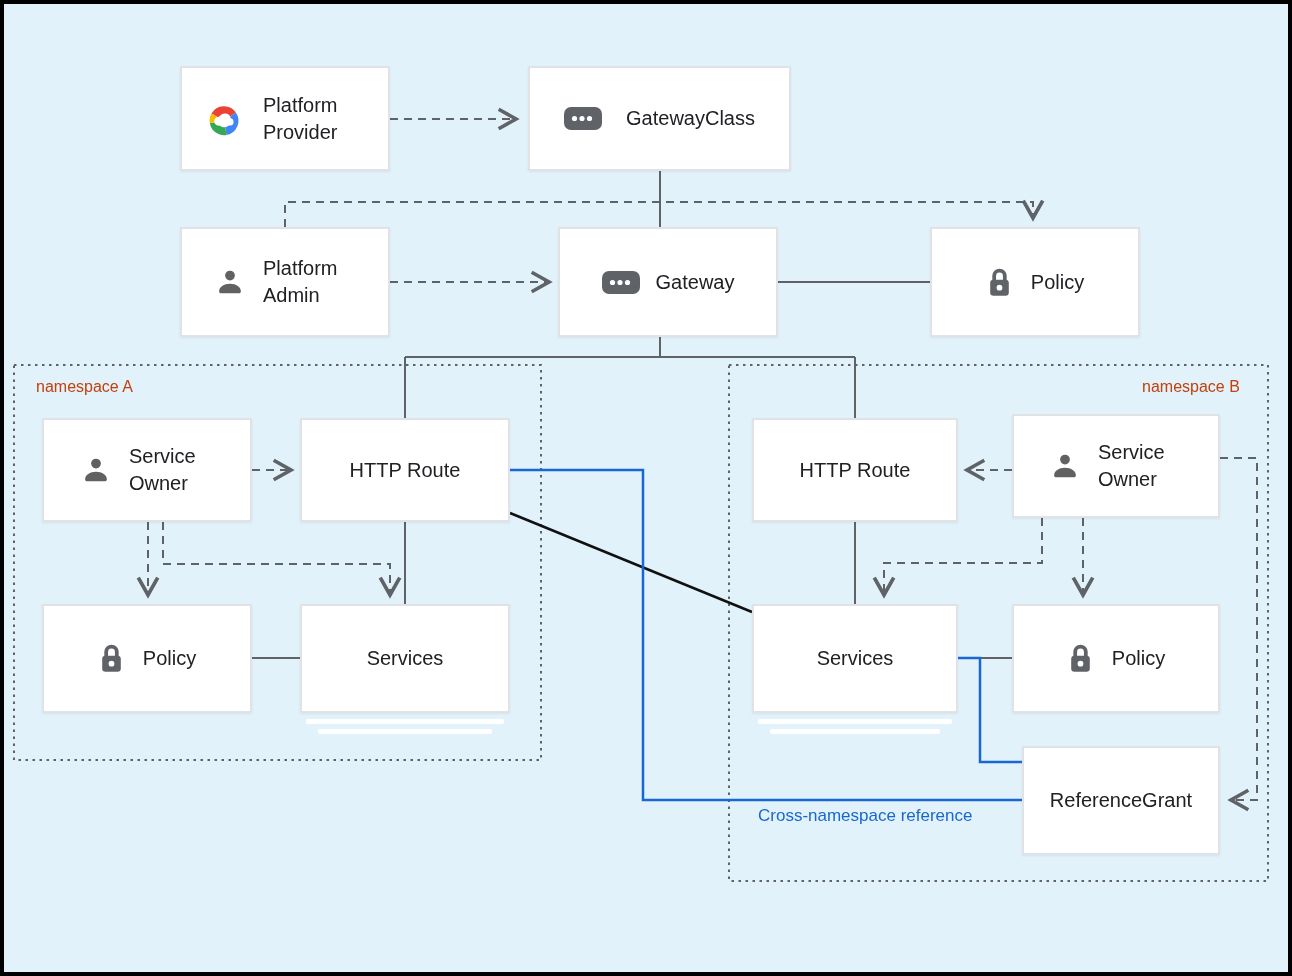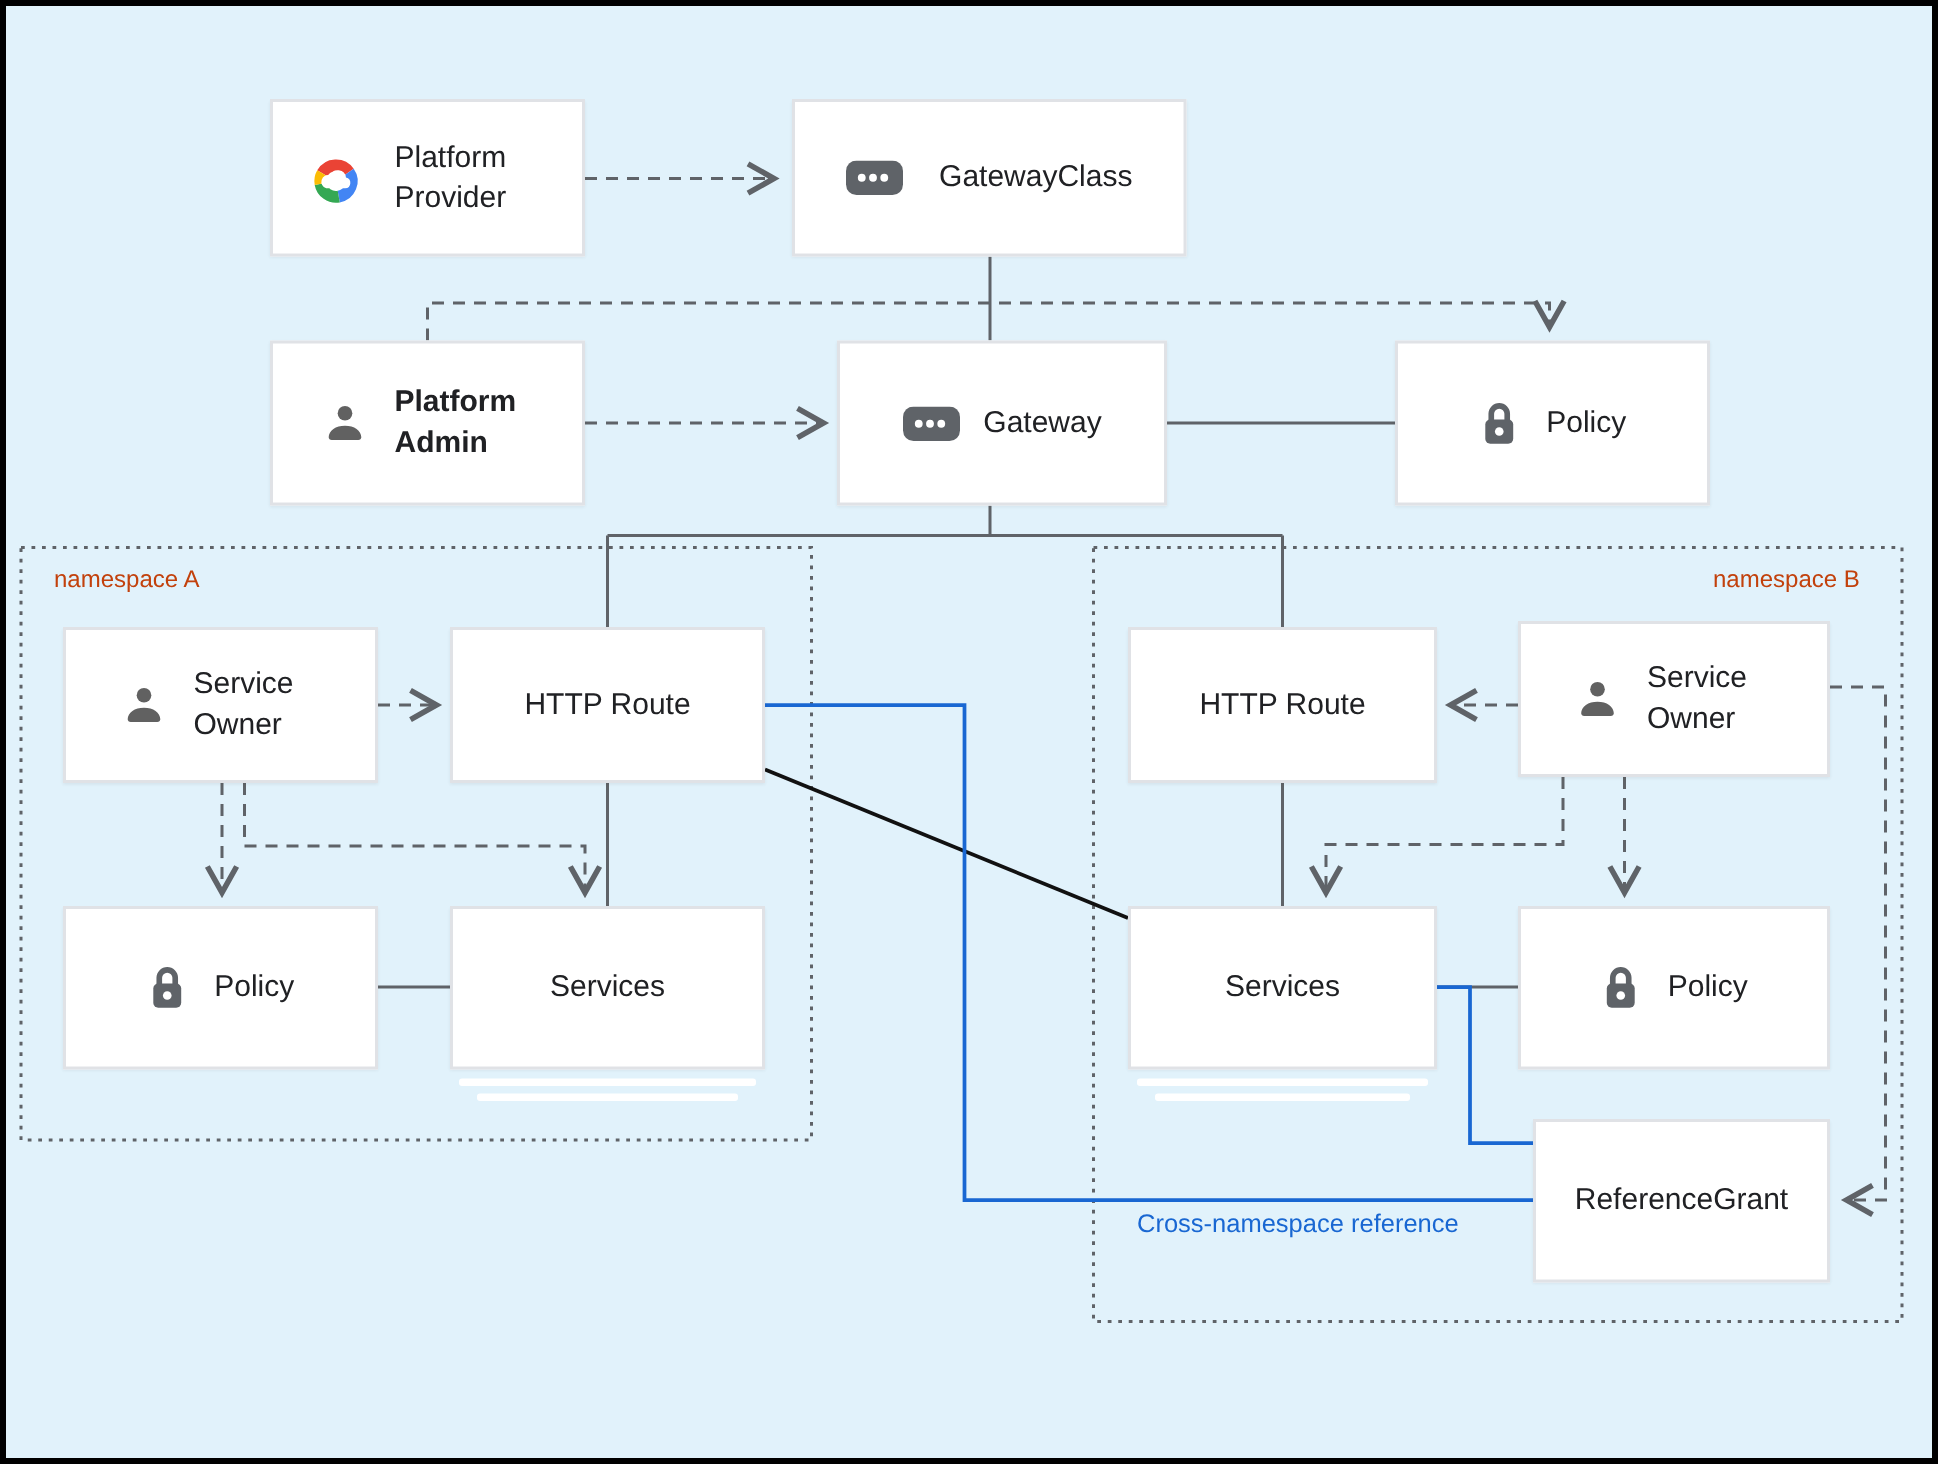--- a/index.html
+++ b/index.html
@@ -29,21 +29,21 @@
     border:2px solid #E0E2E6;
     box-shadow:0 1px 2px rgba(60,64,67,.08);
     display:flex;align-items:center;justify-content:center;
     gap:18px;
     box-sizing:border-box;
   }
   .node .lbl{
     font-size:20px;color:#202124;line-height:1.35;
   }
   .lbl.w104{width:104px;}
-  .lbl.w90{width:92px;font-weight:bold;}
+  .lbl.w90{width:92px;}
   .lbl.w84{width:84px;}
   .stack-bar{
     position:absolute;z-index:2;background:#fff;border-radius:2px;height:5px;
   }
   .cross-label{
     position:absolute;z-index:3;
     font-size:17px;color:#1967D2;text-align:center;
   }
   svg{display:block;}
 </style>

